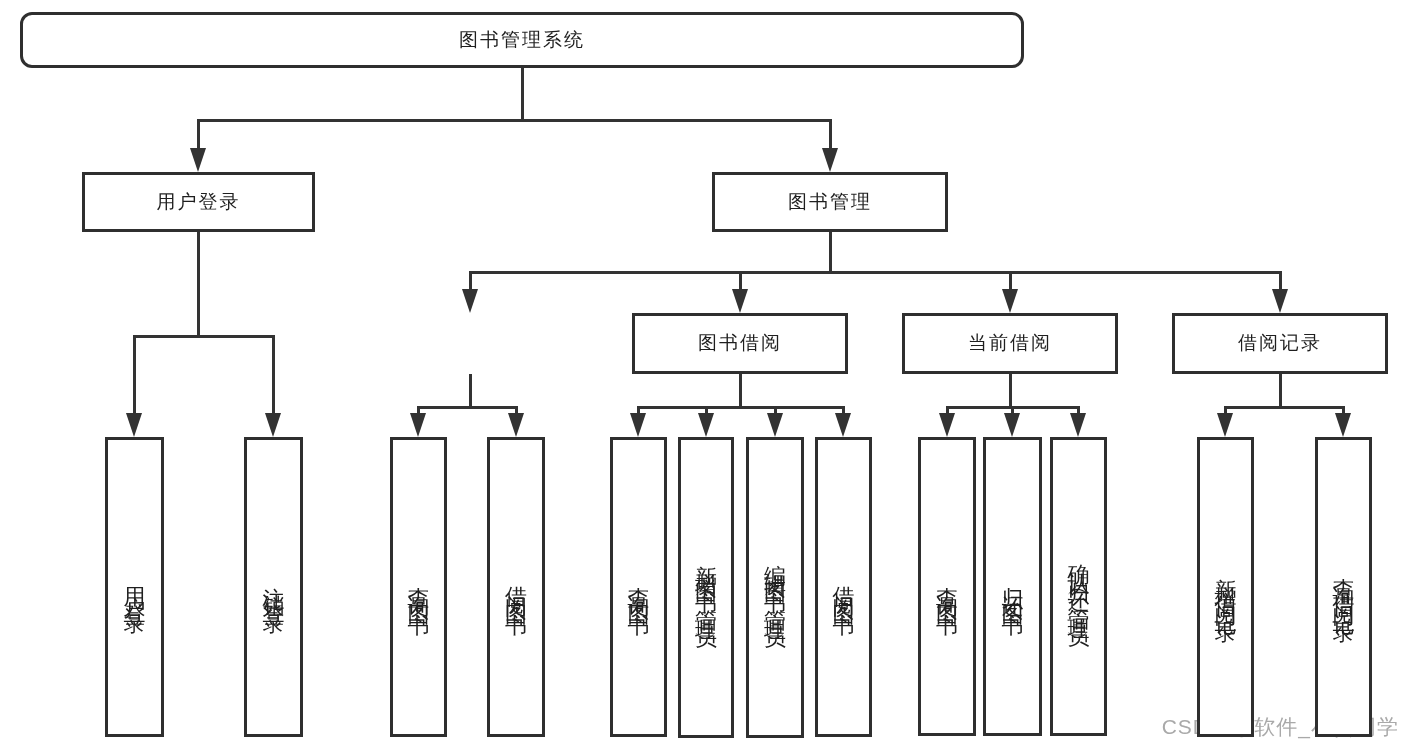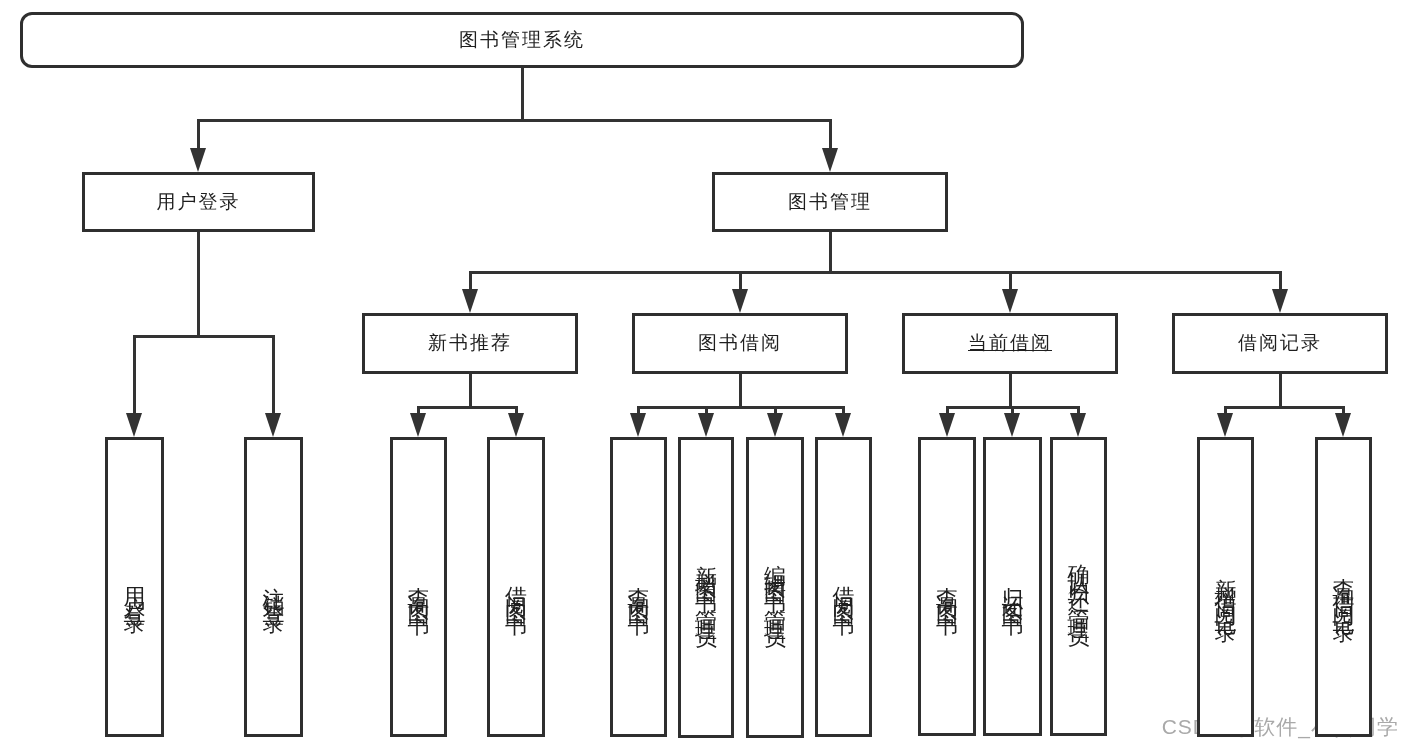--- a/index.html
+++ b/index.html
@@ -113,27 +113,24 @@
     <div class="arrow" style="left: 1335px; top: 413px;"></div>
     <div class="node" style="left: 20px; top: 12px; width: 1004px; height: 56px; border-radius: 12px;">
       <span class="label">图书管理系统</span>
     </div>
     <div class="node" style="left: 82px; top: 172px; width: 233px; height: 60px;">
       <span class="label">用户登录</span>
     </div>
     <div class="node" style="left: 712px; top: 172px; width: 236px; height: 60px;">
       <span class="label">图书管理</span>
     </div>
-    <div class="node" style="left: 362px; top: 313px; width: 216px; height: 61px;">
-      <span class="label">新书推荐</span>
-    </div>
     <div class="node" style="left: 632px; top: 313px; width: 216px; height: 61px;">
       <span class="label">图书借阅</span>
     </div>
-    <div class="node" style="left: 902px; top: 313px; width: 216px; height: 61px; text-decoration: underline;">
+    <div class="node" style="left: 902px; top: 313px; width: 216px; height: 61px;">
       <span class="label">当前借阅</span>
     </div>
     <div class="node" style="left: 1172px; top: 313px; width: 216px; height: 61px;">
       <span class="label">借阅记录</span>
     </div>
     <div class="node vertical" style="left: 105px; top: 437px; width: 59px; height: 300px;">
       <span class="label">用户登录</span>
     </div>
     <div class="node vertical" style="left: 244px; top: 437px; width: 59px; height: 300px;">
       <span class="label">注销登录</span>

